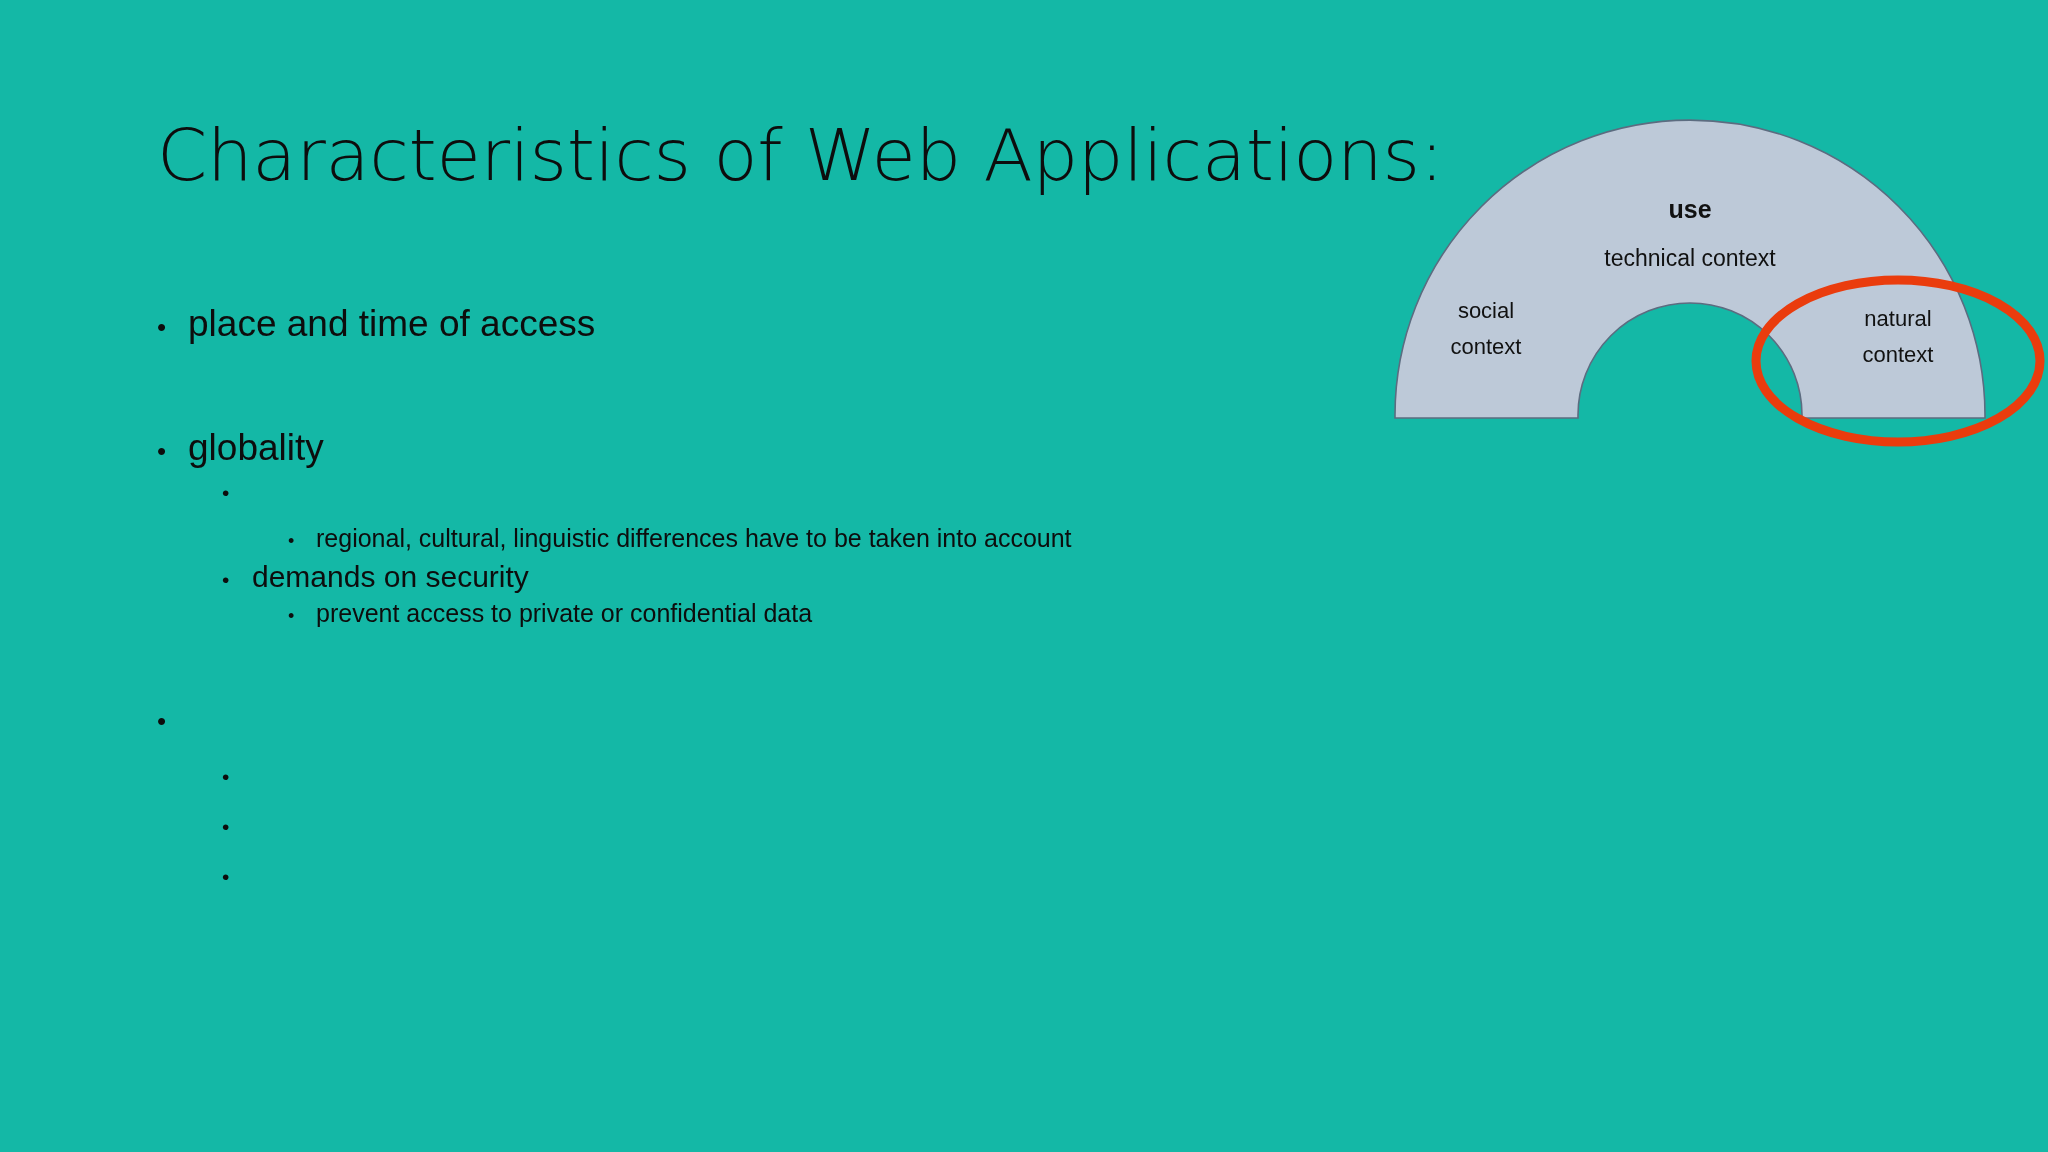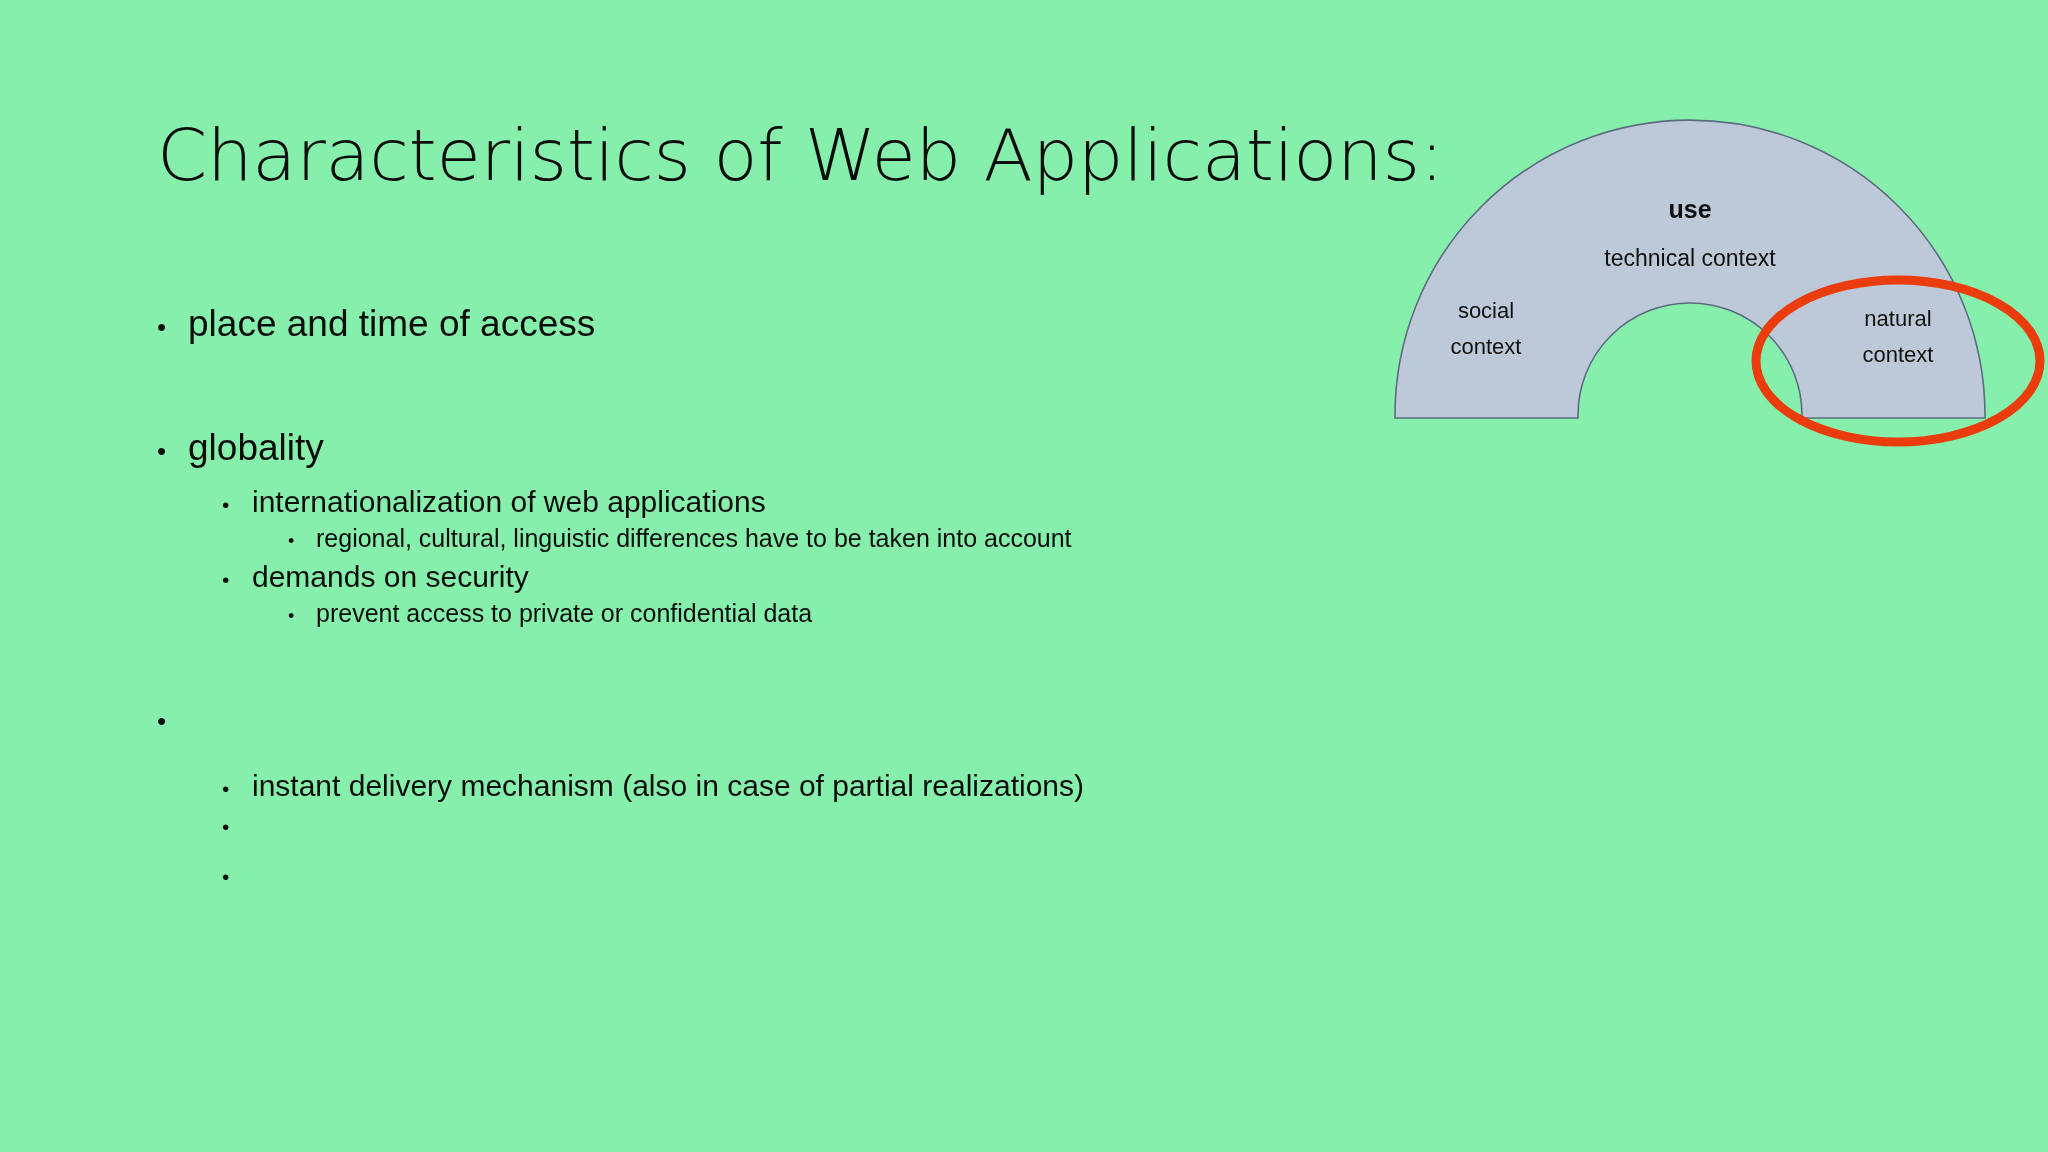--- a/index.html
+++ b/index.html
@@ -8,21 +8,21 @@
     padding: 0;
     background: #ffffff;
   }
   body {
     font-family: "Liberation Sans", sans-serif;
   }
   #slide {
     position: relative;
     width: 2048px;
     height: 1152px;
-    background: #86efac;
+    background: #14b8a6;
     overflow: hidden;
   }
 
   
   #slide-title {
     position: absolute;
     left: 157px;
     top: 118px;
     width: 1450px;
     font-family: "DejaVu Sans", "Liberation Sans", sans-serif;
@@ -136,21 +136,20 @@
 
     <div class="bullet-row lvl1">
       <span class="marker">•</span>
       <span class="btext">globality</span>
     </div>
 
     <div class="gap-sm"></div>
 
     <div class="bullet-row lvl2">
       <span class="marker">•</span>
-      <span class="btext">internationalization of web applications</span>
     </div>
 
     <div class="bullet-row lvl3">
       <span class="marker">•</span>
       <span class="btext">regional, cultural, linguistic differences have to be taken into account</span>
     </div>
 
     <div class="bullet-row lvl2">
       <span class="marker">•</span>
       <span class="btext">demands on security</span>
@@ -164,21 +163,20 @@
     <div class="gap-xl"></div>
 
     <div class="bullet-row lvl1">
       <span class="marker">•</span>
     </div>
 
     <div class="gap-sm"></div>
 
     <div class="bullet-row lvl2">
       <span class="marker">•</span>
-      <span class="btext">instant delivery mechanism (also in case of partial realizations)</span>
     </div>
 
     <div class="gap-sm"></div>
 
     <div class="bullet-row lvl2">
       <span class="marker">•</span>
     </div>
 
     <div class="gap-sm"></div>
 

